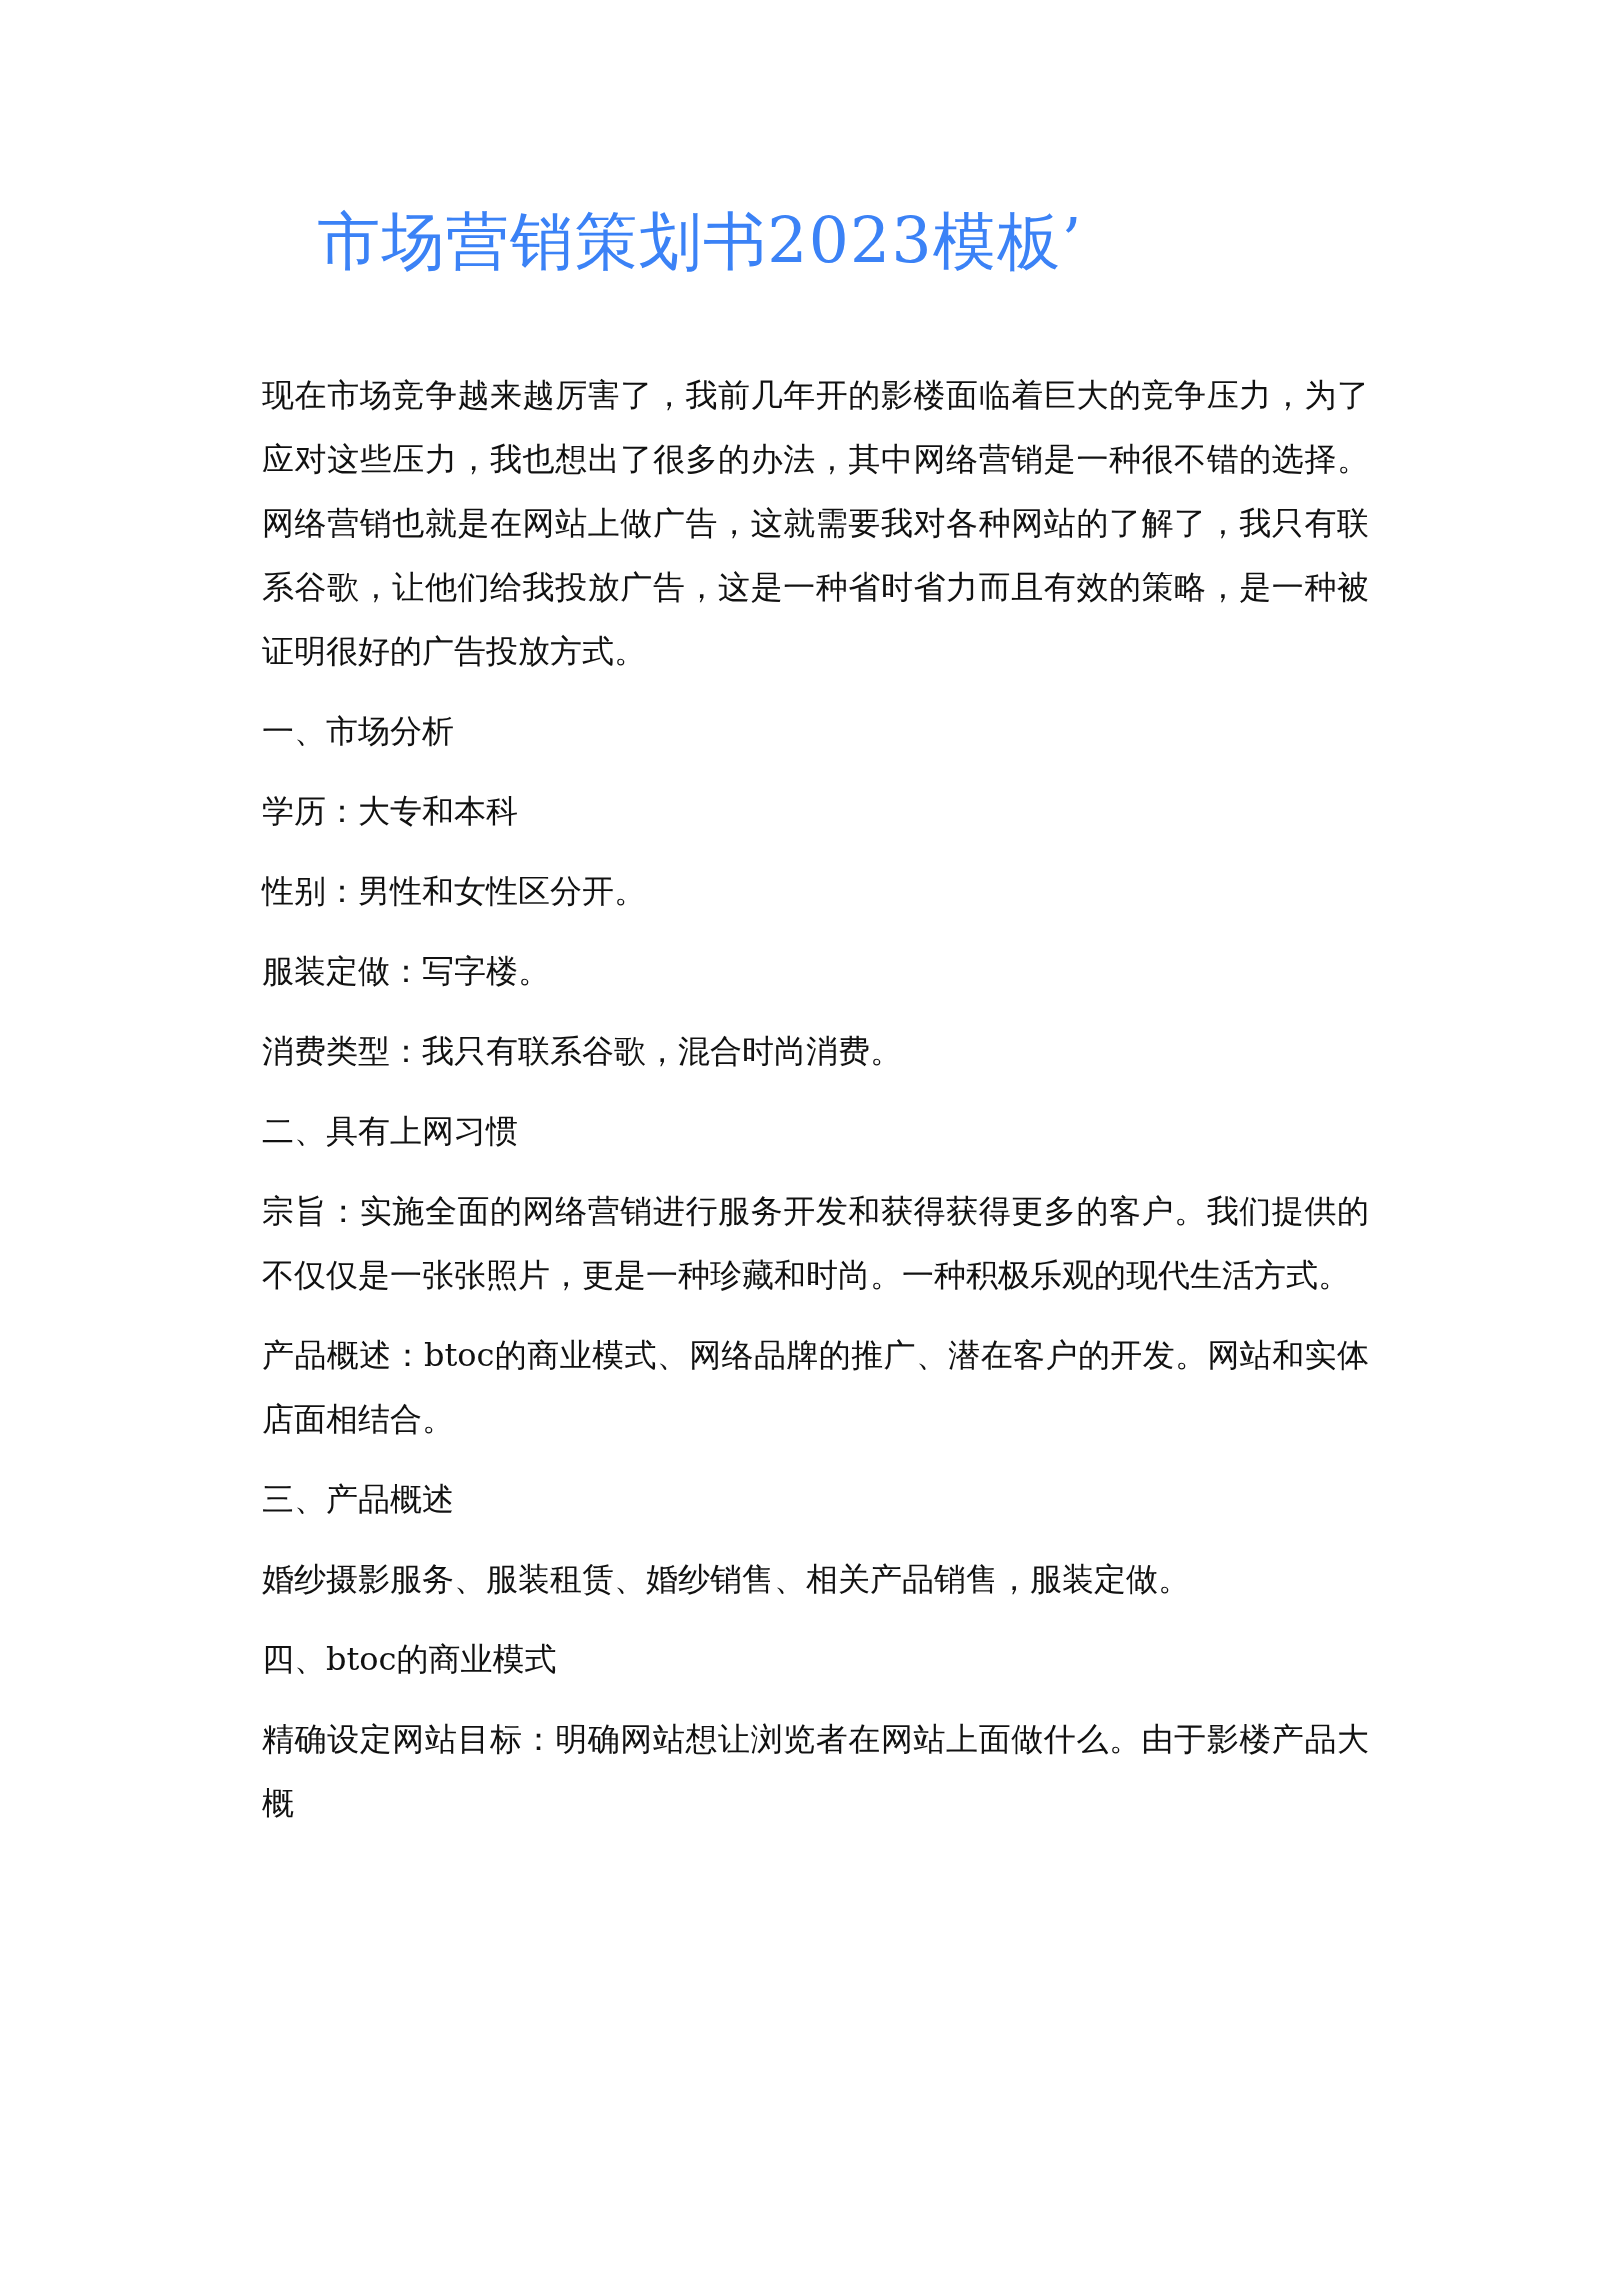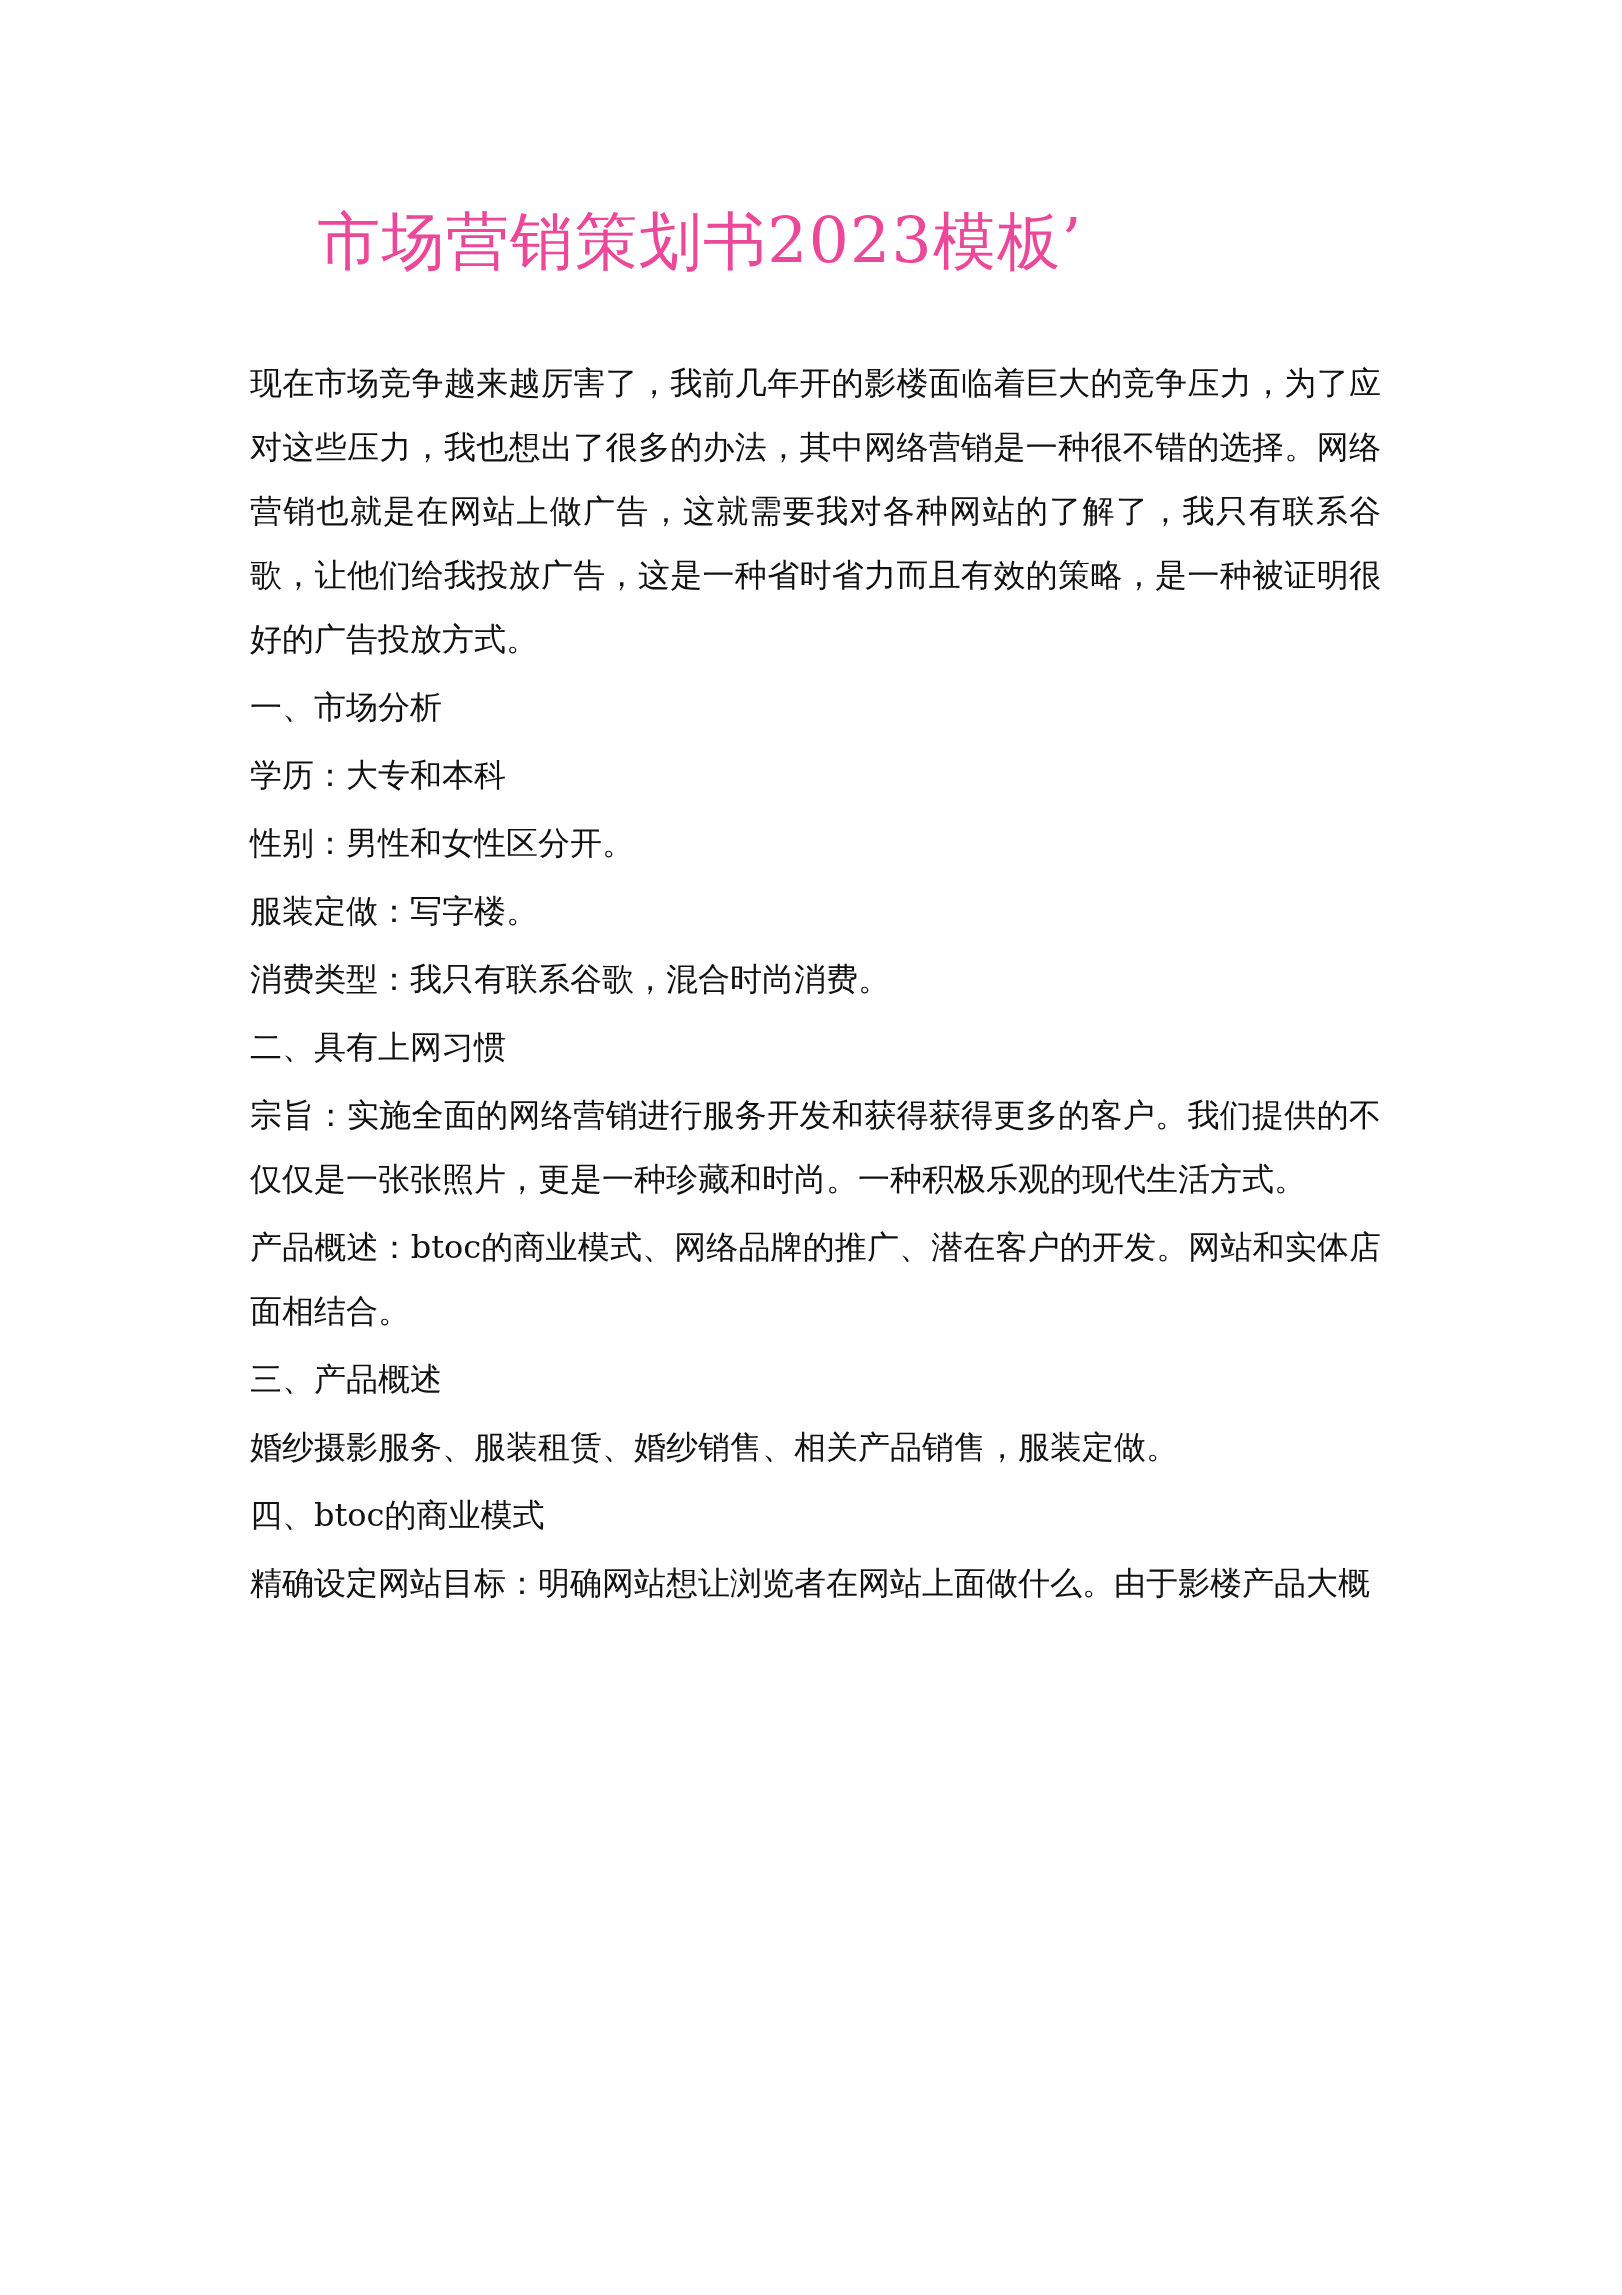--- a/index.html
+++ b/index.html
@@ -5,27 +5,27 @@
   html, body { margin: 0; padding: 0; background: #ffffff; }
   body { width: 1623px; height: 2295px; position: relative; overflow: hidden; }
   .page {
     position: absolute; left: 0; top: 0; width: 1623px; height: 2295px;
     background: #ffffff; color: #111111;
     font-family: "DejaVu Serif", "Liberation Serif", serif;
   }
   .title {
     position: absolute; left: 0; top: 196px; width: 1400px;
     text-align: center; font-size: 63px; line-height: 92px;
-    letter-spacing: 1.3px; color: #ec4899;
+    letter-spacing: 1.3px; color: #3b82f6;
   }
   .body-text {
     position: absolute; left: 246px; top: 347px; width: 1139px;
     font-size: 32px; line-height: 64px; color: #111;
   }
-  .body-text p { margin: 4px; text-align: justify; text-justify: inter-character; }
+  .body-text p { margin: 16px; text-align: justify; text-justify: inter-character; }
   .body-text p.heading { }
 </style>
 </head>
 <body>
 
 <div class="page">
   <div class="title">市场营销策划书2023模板’</div>
 
   <div class="body-text">
     <p>现在市场竞争越来越厉害了，我前几年开的影楼面临着巨大的竞争压力，为了应对这些压力，我也想出了很多的办法，其中网络营销是一种很不错的选择。网络营销也就是在网站上做广告，这就需要我对各种网站的了解了，我只有联系谷歌，让他们给我投放广告，这是一种省时省力而且有效的策略，是一种被证明很好的广告投放方式。</p>

